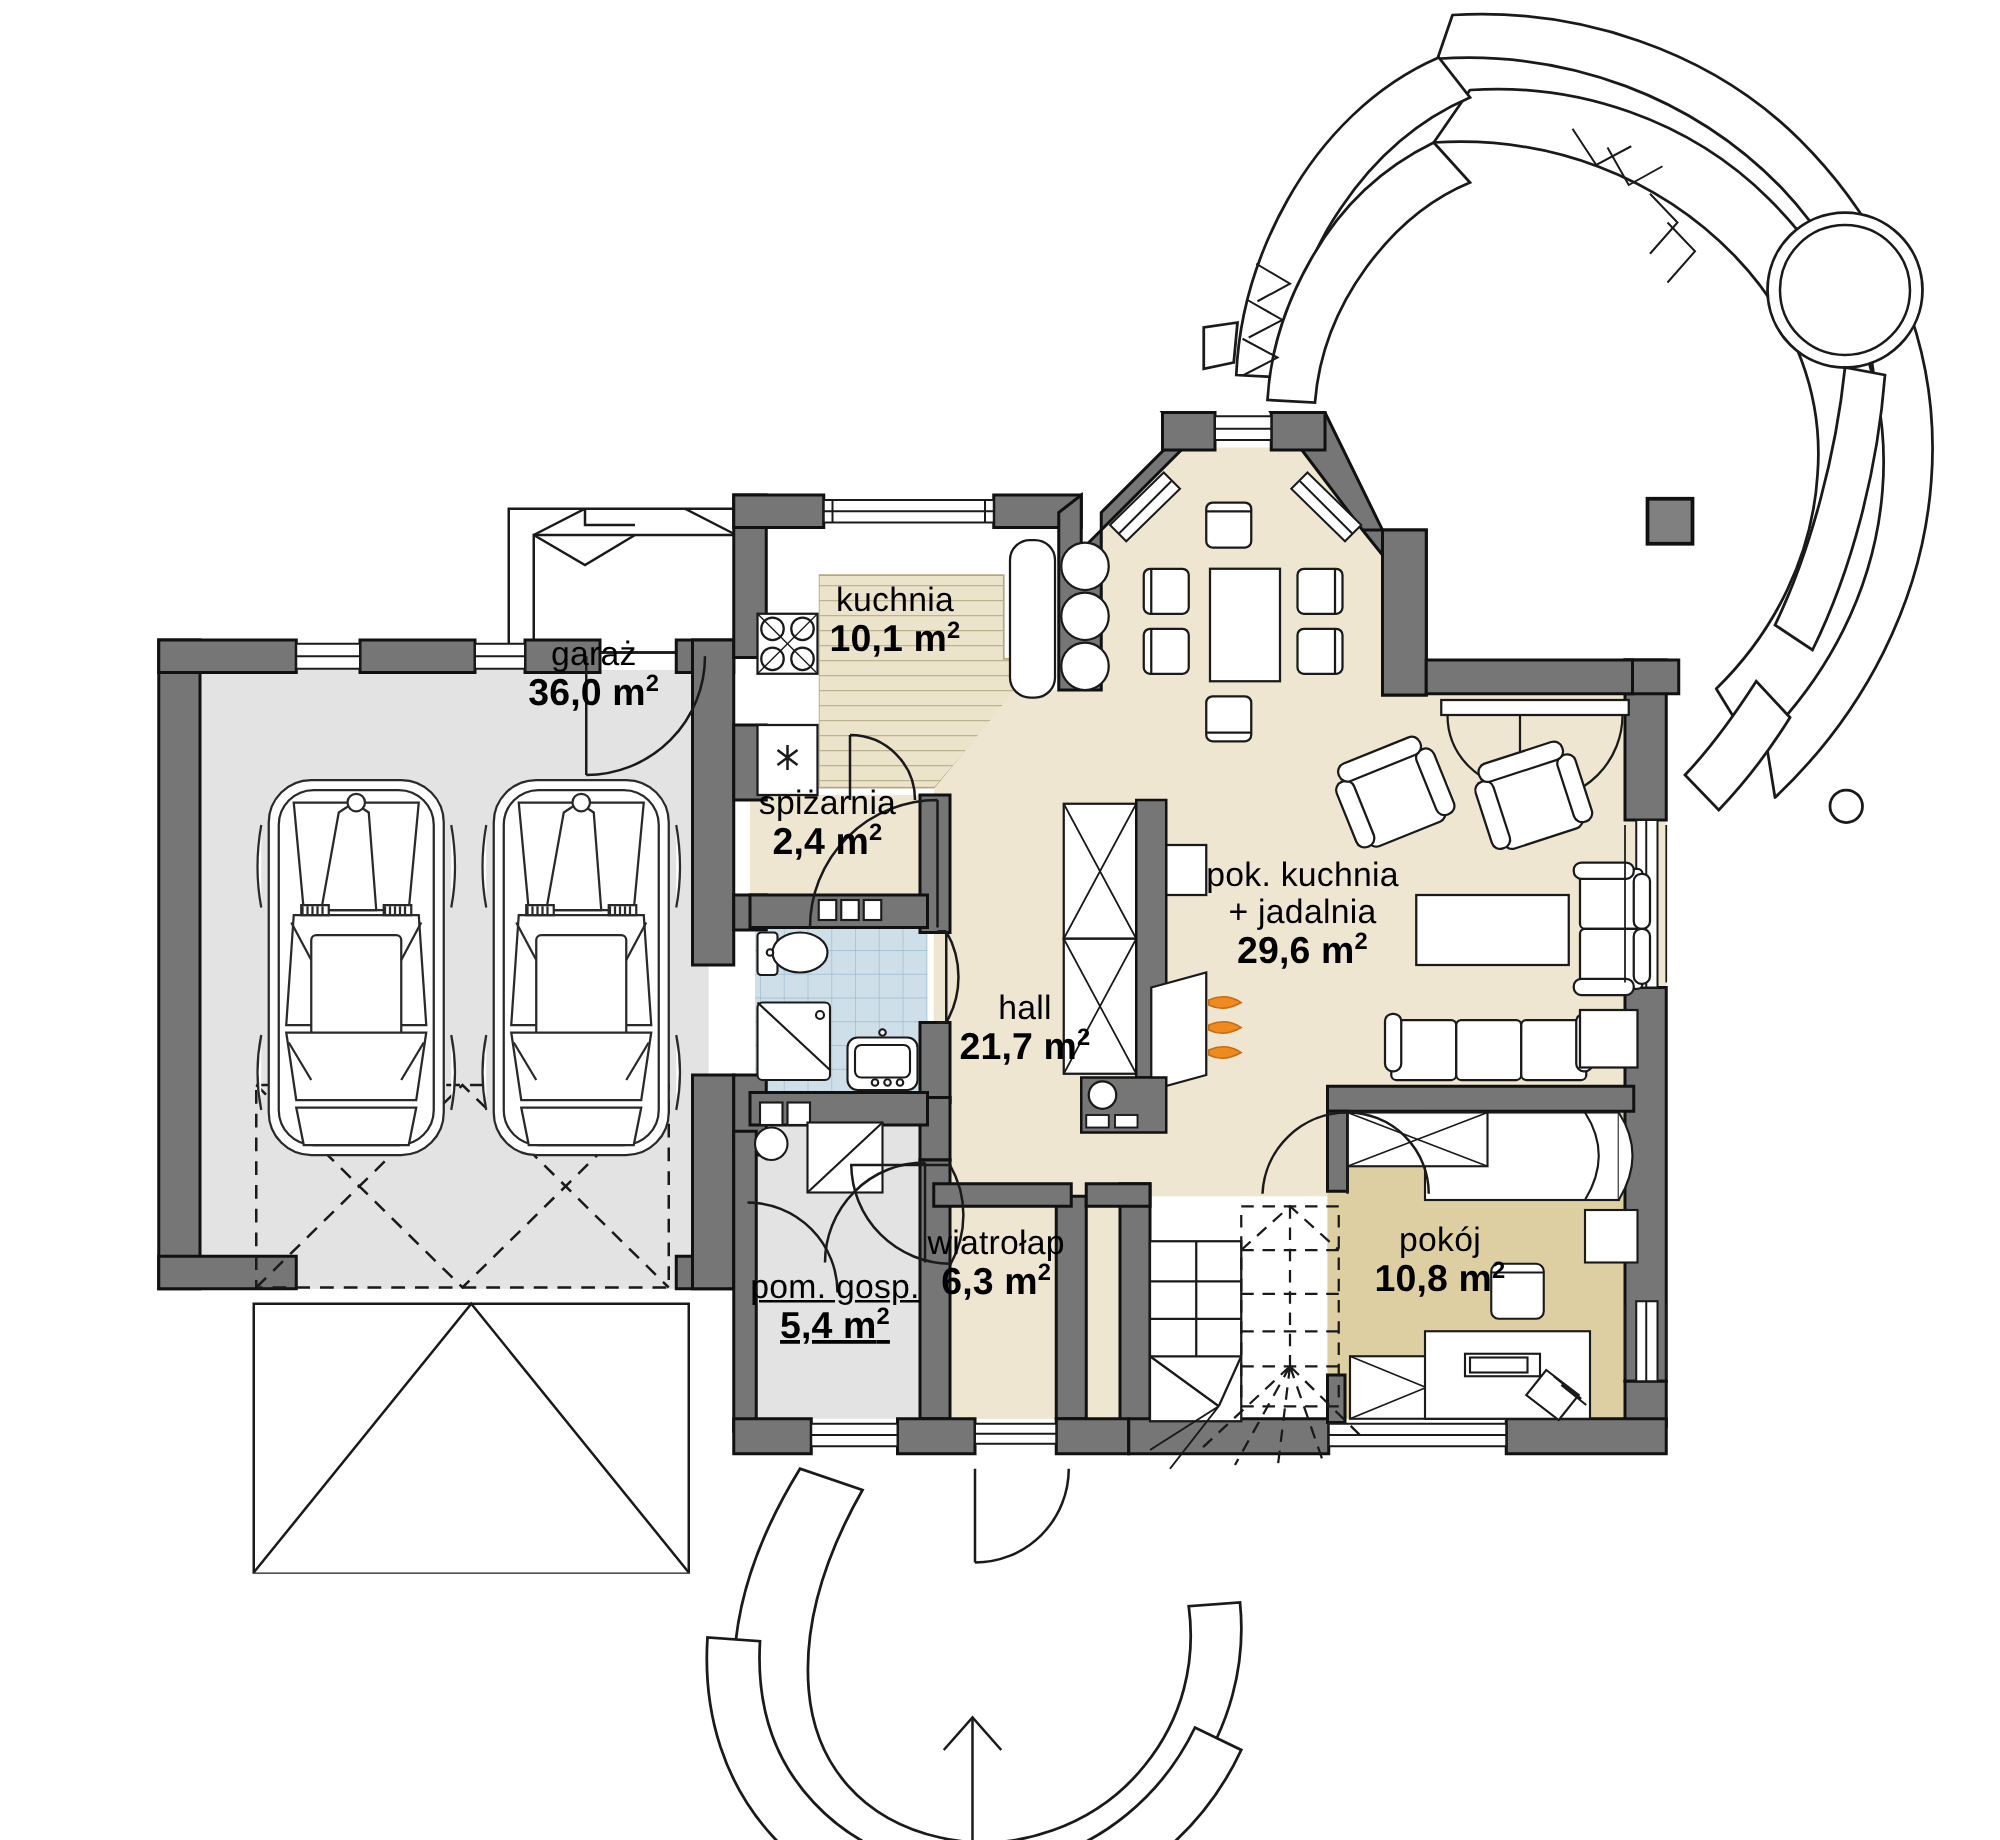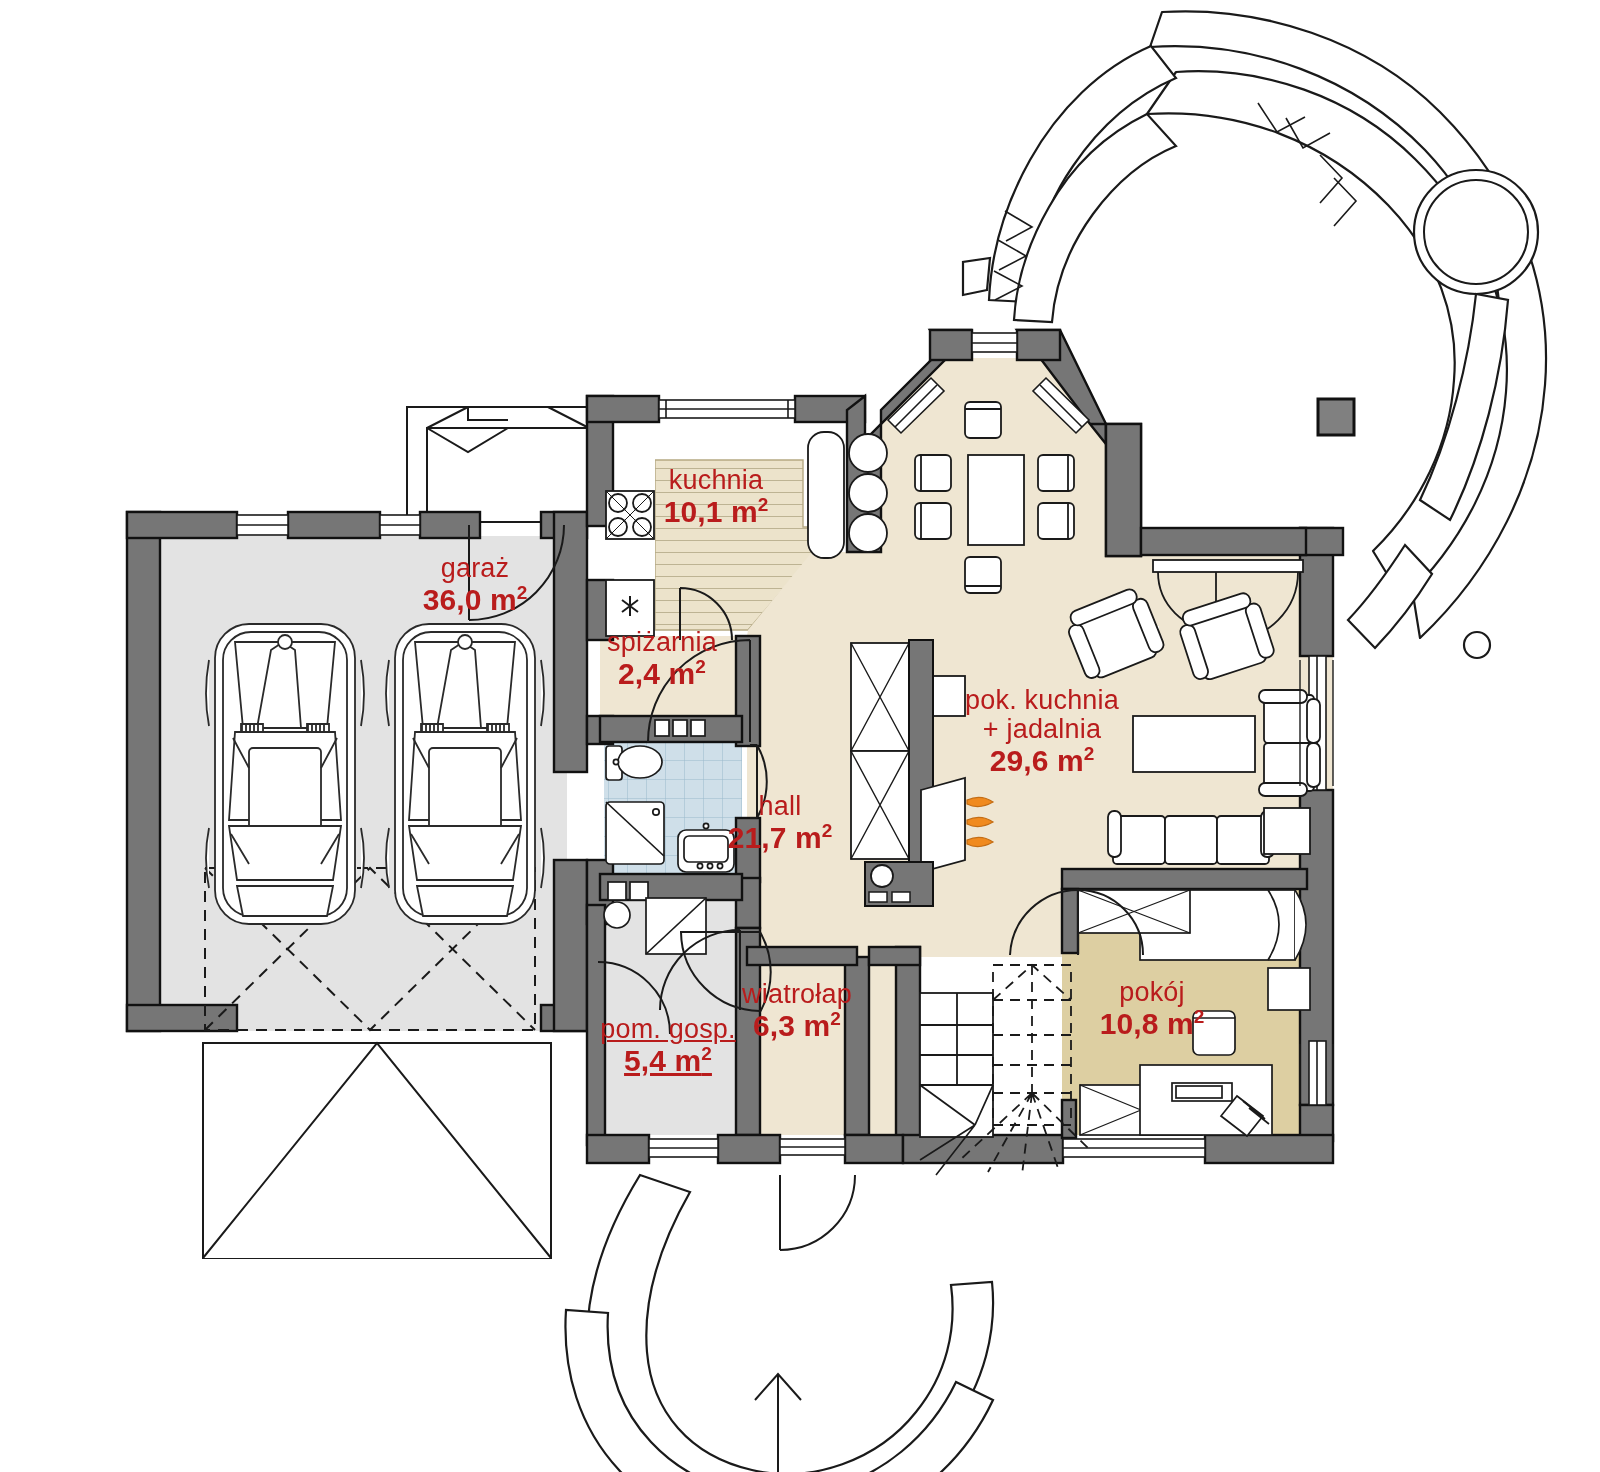--- a/index.html
+++ b/index.html
@@ -7,21 +7,21 @@
   #plan-root{
     position:relative;
     width:1600px;height:1472px;
     background:#ffffff;
     overflow:hidden;
   }
   #plan-svg{position:absolute;left:0;top:0;width:1600px;height:1472px;display:block;}
   .rm-label{
     position:absolute;
     text-align:center;
-    color:#b91c1c;
+    color:#000000;
     line-height:1.08;
     pointer-events:none;
     white-space:nowrap;
   }
   .rm-name{
     font-size:27px;
     font-weight:400;
     letter-spacing:.2px;
     display:block;
   }
@@ -547,37 +547,37 @@
   </g>
 
   <g stroke="#1a1a1a" stroke-width="1.4" fill="none">
     <line x1="1300" y1="660" x2="1300" y2="786"></line>
     <line x1="1333" y1="660" x2="1333" y2="786"></line>
     <line x1="1300" y1="1044" x2="1300" y2="1102"></line>
     <line x1="1333" y1="1044" x2="1333" y2="1102"></line>
   </g>
 </svg>
 
-<div class="rm-label" style="left:375px;top:554px;width:200px;">
+<div class="rm-label" style="left:375px;top:509px;width:200px;">
   <span class="rm-name">garaż</span>
   <span class="rm-area"><span>36,0 m</span><sup>2</sup></span>
 </div>
 
 <div class="rm-label" style="left:616px;top:466px;width:200px;">
   <span class="rm-name">kuchnia</span>
   <span class="rm-area"><span>10,1 m</span><sup>2</sup></span>
 </div>
 
 <div class="rm-label" style="left:562px;top:628px;width:200px;">
   <span class="rm-name">spiżarnia</span>
   <span class="rm-area"><span>2,4 m</span><sup>2</sup></span>
 </div>
 
 
-<div class="rm-label" style="left:680px;top:792px;width:200px;">
+<div class="rm-label" style="left:720px;top:792px;width:200px;">
   <span class="rm-name">hall</span>
   <span class="rm-area"><span>21,7 m</span><sup>2</sup></span>
 </div>
 
 <div class="rm-label" style="left:936px;top:686px;width:212px;">
   <span class="rm-name">pok. kuchnia</span>
   <span class="rm-name">+ jadalnia</span>
   <span class="rm-area"><span>29,6 m</span><sup>2</sup></span>
 </div>
 

